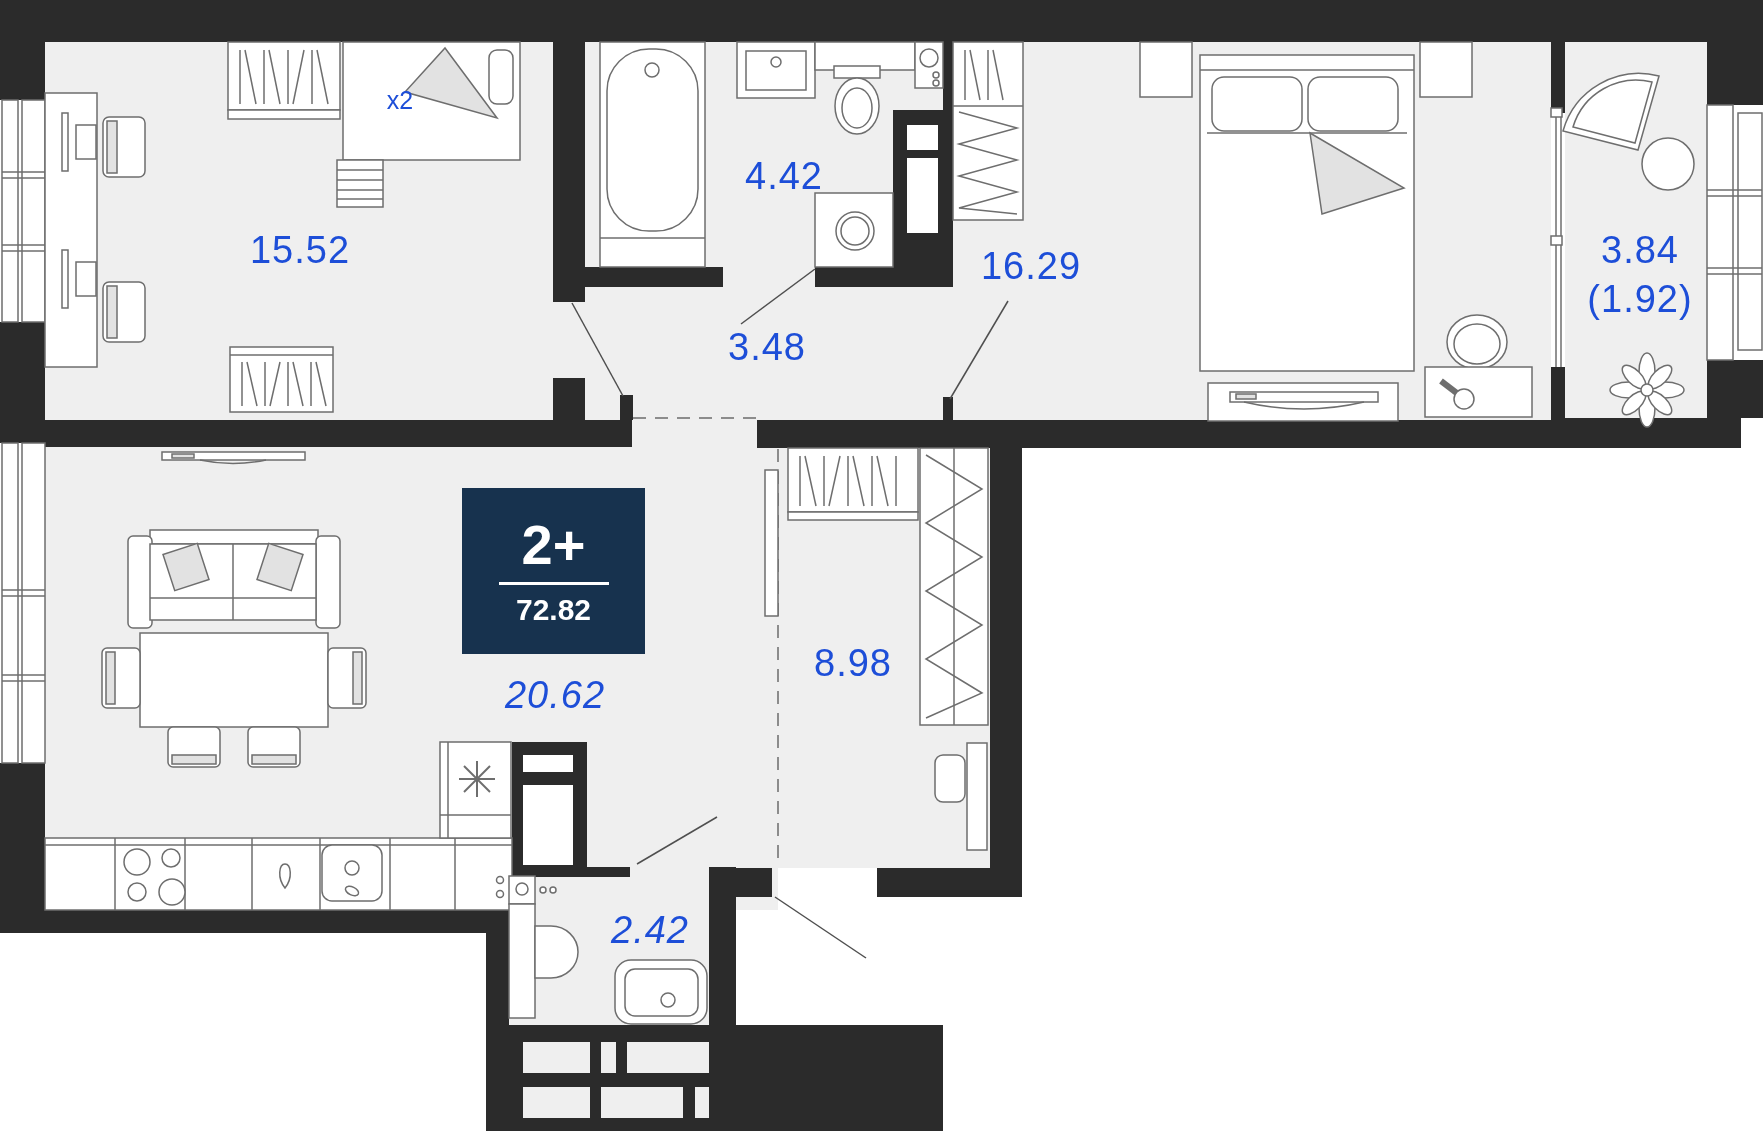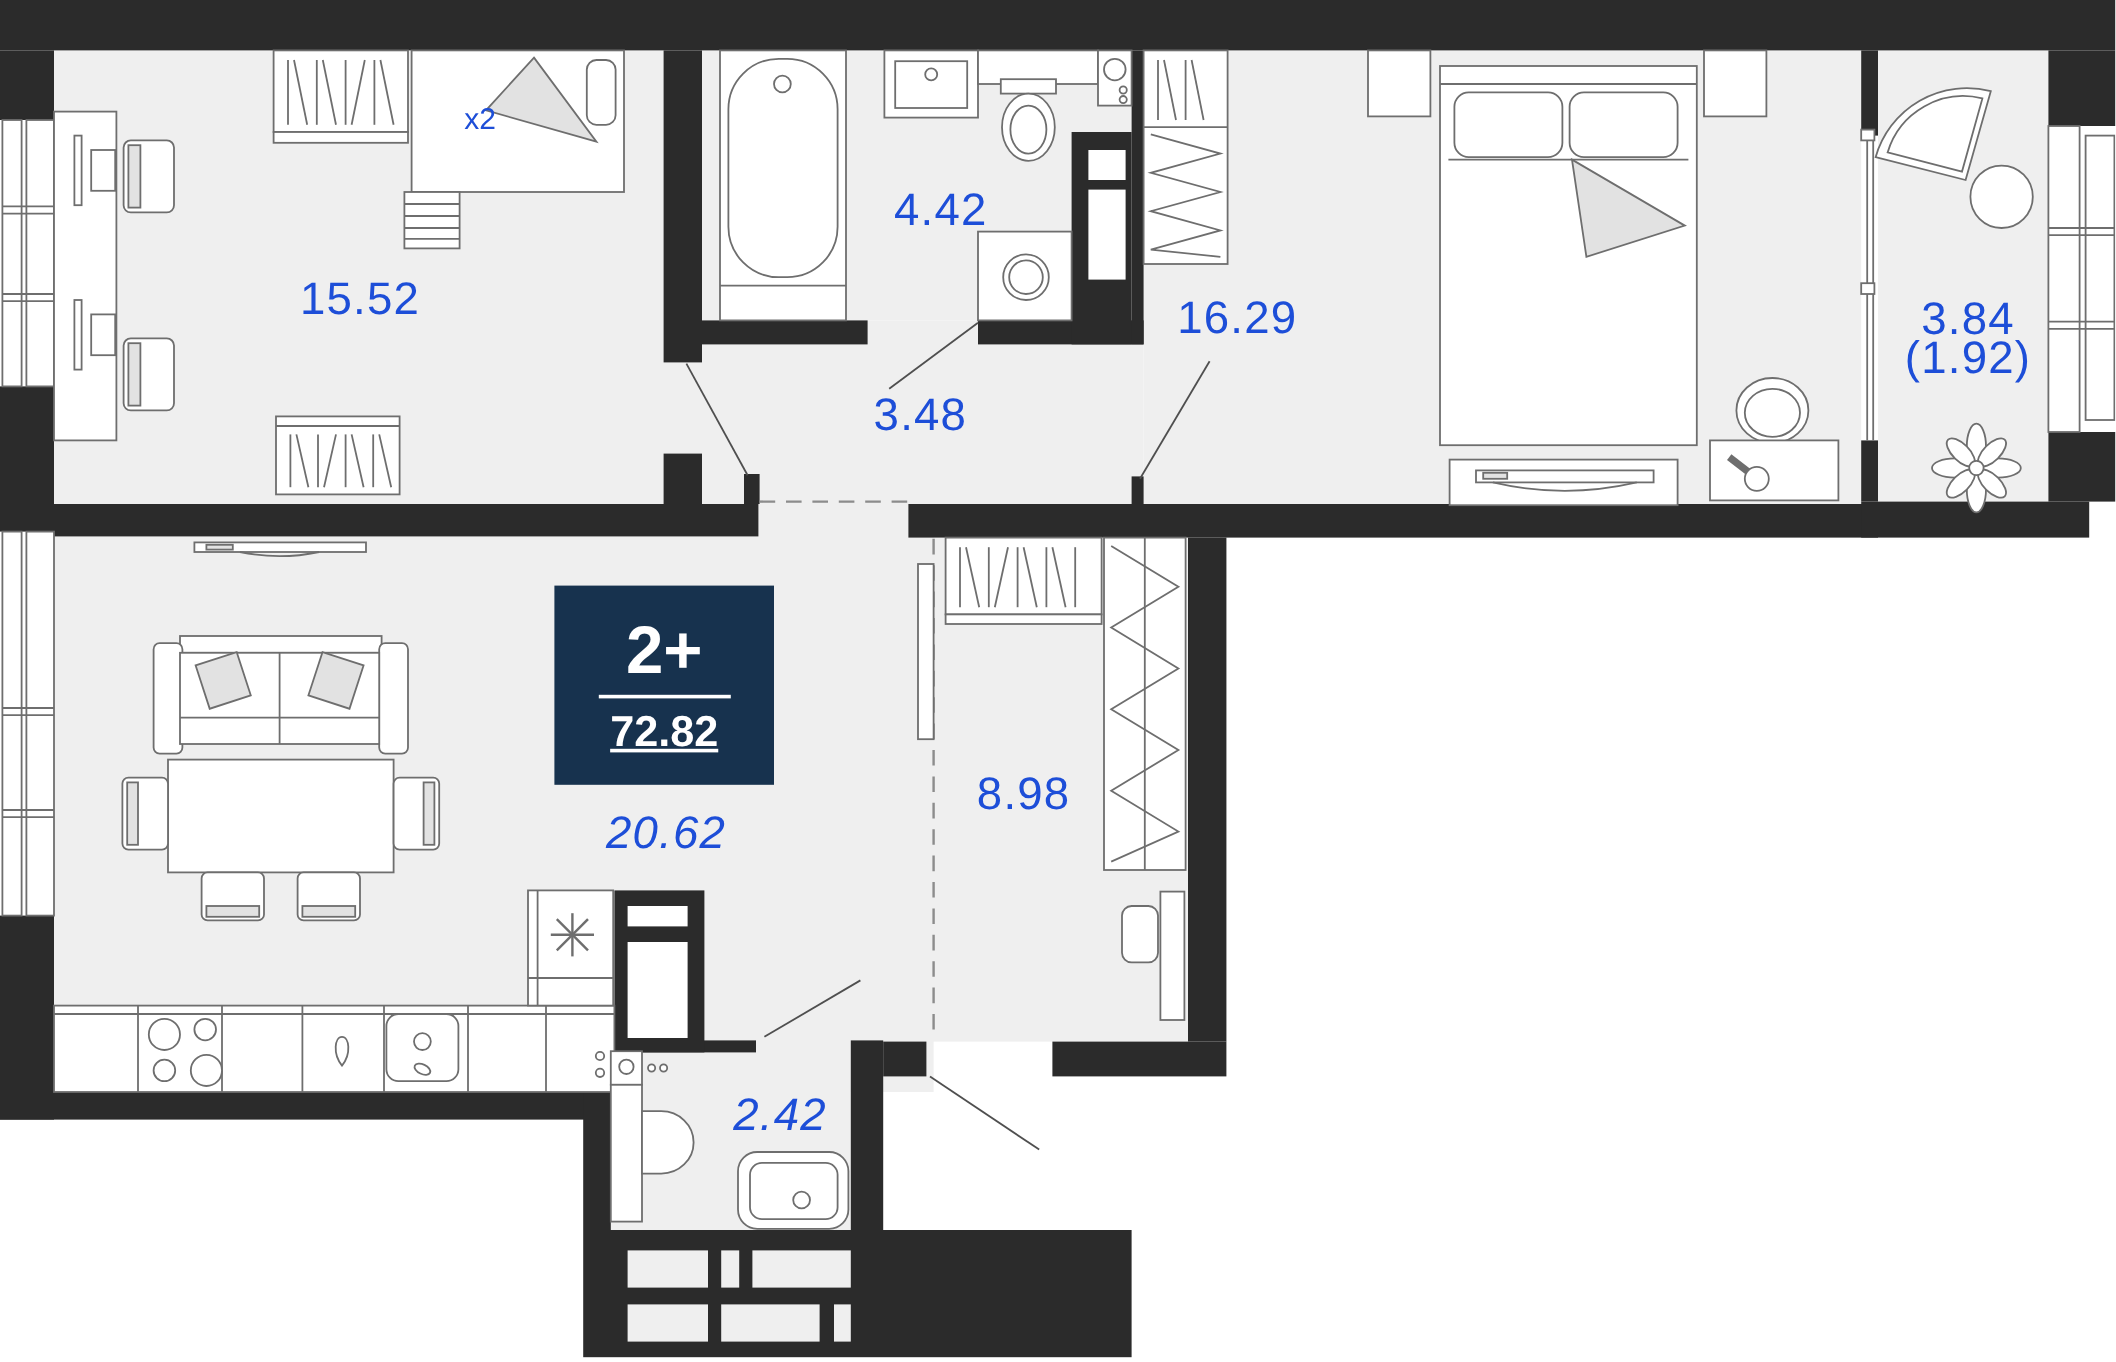--- a/index.html
+++ b/index.html
@@ -6,21 +6,21 @@
   body{font-family:"Liberation Sans", sans-serif;}
   #stage{position:relative;width:1763px;height:1135px;background:#ffffff;overflow:hidden;}
   #plan-svg{position:absolute;left:0;top:0;}
   .lbl{position:absolute;transform:translate(-50%,-50%);color:#1d4ed8;font-size:38px;
        letter-spacing:1px;white-space:nowrap;font-weight:400;}
   .lbl-small{font-size:25px;letter-spacing:0;}
   #badge{position:absolute;left:462px;top:488px;width:183px;height:166px;background:#17324e;
          display:flex;flex-direction:column;align-items:center;justify-content:center;color:#fff;}
   #badge .rooms{font-size:56px;font-weight:700;line-height:1;}
   #badge .sep{width:110px;height:3px;background:#ffffff;margin:9px 0 10px 0;}
-  #badge .area{font-size:36px;font-weight:700;line-height:1;text-decoration:underline;}
+  #badge .area{font-size:30px;font-weight:700;line-height:1;}
   .w{fill:#2b2b2b;stroke:none;}
   .floor{fill:#efefef;stroke:none;}
   .f{fill:#ffffff;stroke:#6e6e6e;stroke-width:1.5;}
   .ln{stroke:#6e6e6e;stroke-width:1.5;fill:none;}
   .acc{fill:#e2e2e2;stroke:#6e6e6e;stroke-width:1.5;}
   .swing{stroke:#4f4f4f;stroke-width:1.5;fill:none;}
   .dash{stroke:#8c8c8c;stroke-width:2;fill:none;stroke-dasharray:13 9;}
   .niche{fill:#efefef;stroke:none;}
   .nichew{fill:#ffffff;stroke:none;}
 </style>
@@ -389,21 +389,21 @@
       <circle class="f" cx="668" cy="1000" r="7"></circle>
     </g>
   </g>
 </svg>
 
   <div class="lbl" style="left:300px;top:250px;">15.52</div>
   <div class="lbl lbl-small" style="left:400px;top:100px;">x2</div>
   <div class="lbl" style="left:768px;top:176px;margin-left:16px;">4.42</div>
   <div class="lbl" style="left:767px;top:347px;">3.48</div>
   <div class="lbl" style="left:1031px;top:266px;">16.29</div>
-  <div class="lbl" style="left:1640px;top:250px;margin-top:17px;">3.84</div>
+  <div class="lbl" style="left:1640px;top:250px;">3.84</div>
   <div class="lbl" style="left:1640px;top:299px;">(1.92)</div>
   <div class="lbl" style="left:555px;top:695px;font-style:italic;">20.62</div>
   <div class="lbl" style="left:853px;top:663px;">8.98</div>
   <div class="lbl" style="left:650px;top:930px;font-style:italic;">2.42</div>
 
   <div id="badge">
     <div class="rooms">2+</div>
     <div class="sep"></div>
     <div class="area">72.82</div>
   </div>

